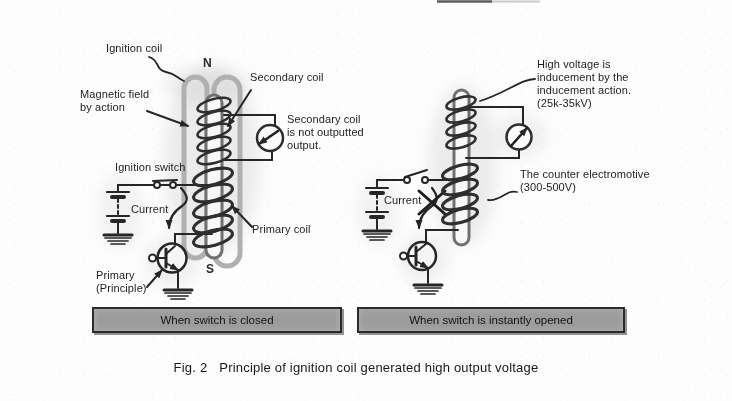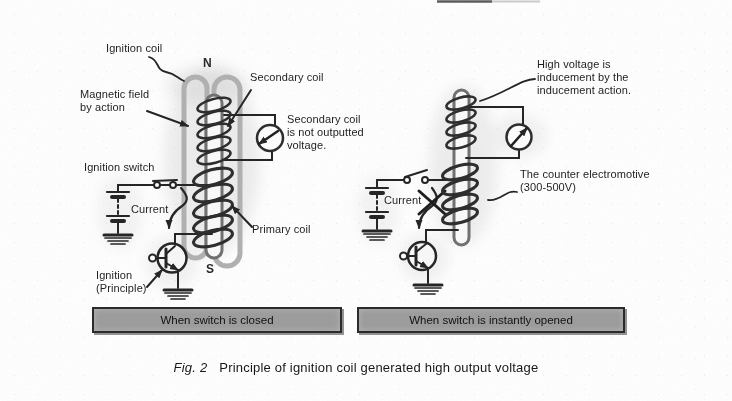--- a/index.html
+++ b/index.html
@@ -16,42 +16,42 @@
   svg.art{position:absolute;left:0;top:0;}
   .lbl{
     position:absolute;font-size:11px;line-height:13px;color:#1e1e1e;
     white-space:nowrap;letter-spacing:.1px;
   }
   #l-igncoil{left:106px;top:42px}
   #l-n{left:203px;top:57px;font-size:12px;font-weight:bold;color:#2a2a2a}
   #l-seccoil{left:250px;top:71px}
   #l-magfield{left:80px;top:88px}
   #l-secnote{left:287px;top:113px}
-  #l-ignswitch{left:84px;top:161px}
+  #l-ignswitch{left:115px;top:161px}
   #l-current-l{left:131px;top:203px}
   #l-primcoil{left:252px;top:223px}
   #l-igniter{left:96px;top:269px}
   #l-s{left:206px;top:263px;font-size:12px;font-weight:bold;color:#2a2a2a}
   #l-hv{left:537px;top:58px}
   #l-cemf{left:520px;top:168px}
   #l-current-r{left:384px;top:194px}
   .banner{
     position:absolute;top:307px;height:26px;box-sizing:border-box;
     background:#9c9c9c;border:2px solid #2b2b2b;
     box-shadow:2px 2px 0 rgba(60,60,60,.55), inset 0 0 6px rgba(255,255,255,.25);
     display:flex;align-items:center;justify-content:center;
     font-size:11.5px;color:#111;
   }
   #banner-left{left:92px;width:250px}
   #banner-right{left:357px;width:268px}
   #caption{
     position:absolute;left:0;top:360px;width:712px;text-align:center;
     font-size:13px;color:#181818;letter-spacing:.2px;
   }
-  #caption .fignum{margin-right:12px;font-style:italic;}
+  #caption .fignum{margin-right:12px;}
 </style>
 </head>
 <body>
 
 <div class="page">
 
   <svg class="art" width="732" height="401" viewBox="0 0 732 401">
     <defs>
       <marker id="ah" markerUnits="userSpaceOnUse" markerWidth="10" markerHeight="8" refX="8" refY="3.5" orient="auto">
         <path d="M0 0 L9 3.5 L0 7 Z" fill="#222"></path>
@@ -232,40 +232,41 @@
   <div class="lbl" id="l-seccoil">Secondary coil</div>
 
   <div class="lbl" id="l-magfield">
     <div>Magnetic field</div>
     <div>by action</div>
   </div>
 
   <div class="lbl" id="l-secnote">
     <div>Secondary coil</div>
     <div>is not outputted</div>
-    <div>voltage.</div>
+    <div>output.</div>
   </div>
 
   <div class="lbl" id="l-ignswitch">Ignition switch</div>
 
   <div class="lbl" id="l-current-l">Current</div>
 
   <div class="lbl" id="l-primcoil">Primary coil</div>
 
   <div class="lbl" id="l-igniter">
-    <div>Ignition</div>
+    <div>Primary</div>
     <div>(Principle)</div>
   </div>
 
   <div class="lbl" id="l-s">S</div>
 
   <div class="lbl" id="l-hv">
     <div>High voltage is</div>
     <div>inducement by the</div>
     <div>inducement action.</div>
+    <div>(25k-35kV)</div>
   </div>
 
   <div class="lbl" id="l-cemf">
     <div>The counter electromotive</div>
     <div>(300-500V)</div>
   </div>
 
   <div class="lbl" id="l-current-r">Current</div>
 
   <div class="banner" id="banner-right">

